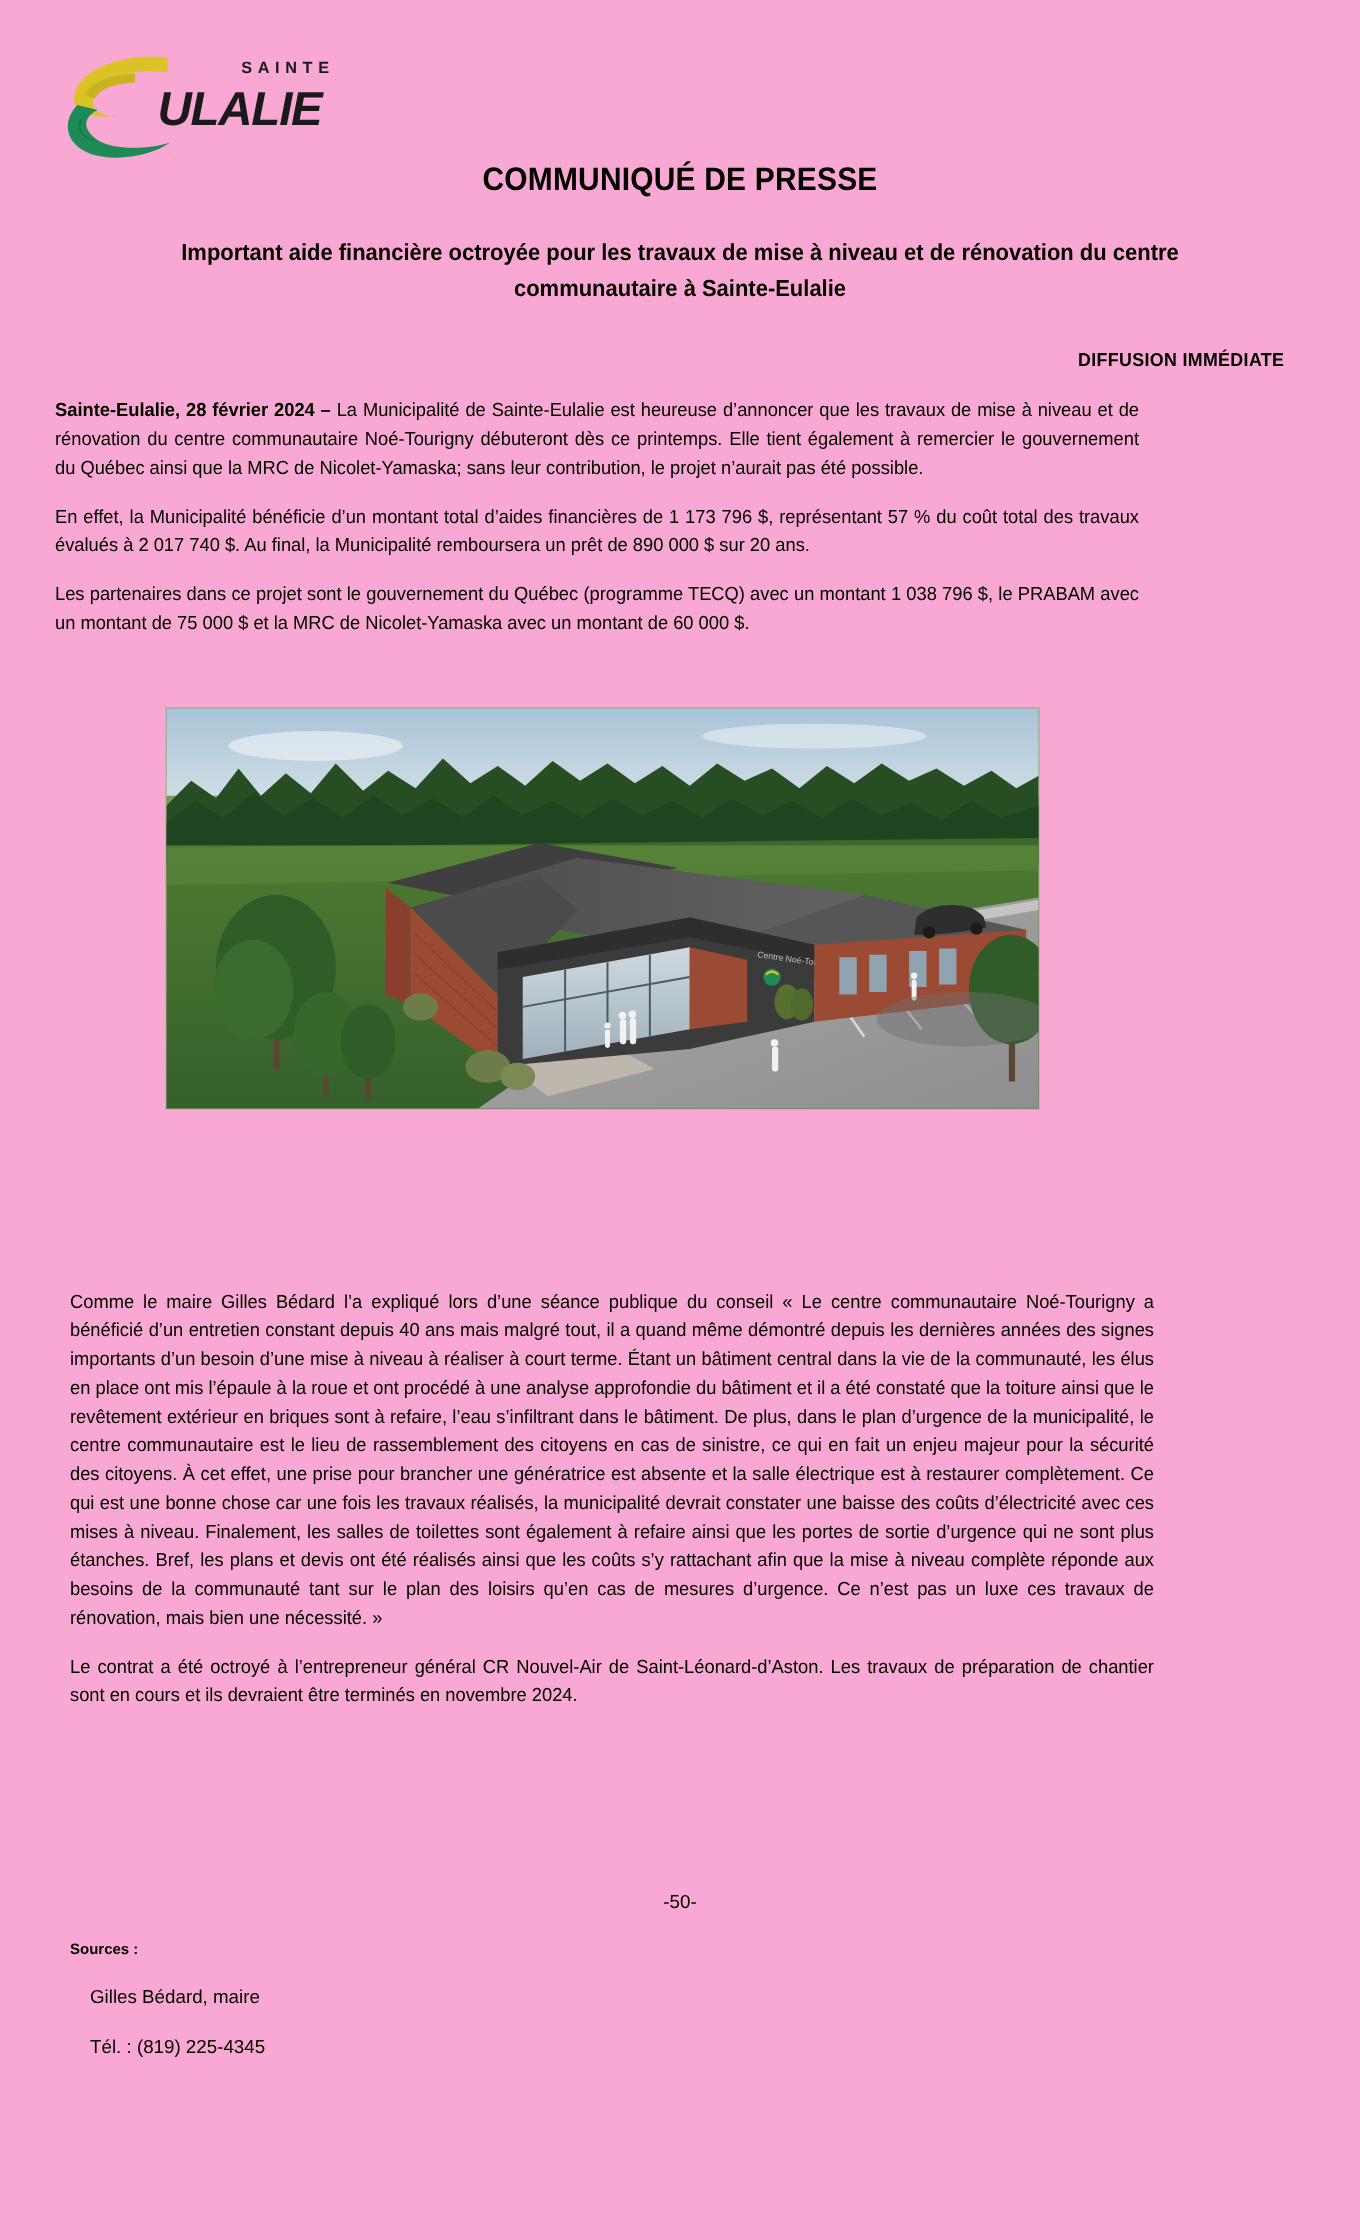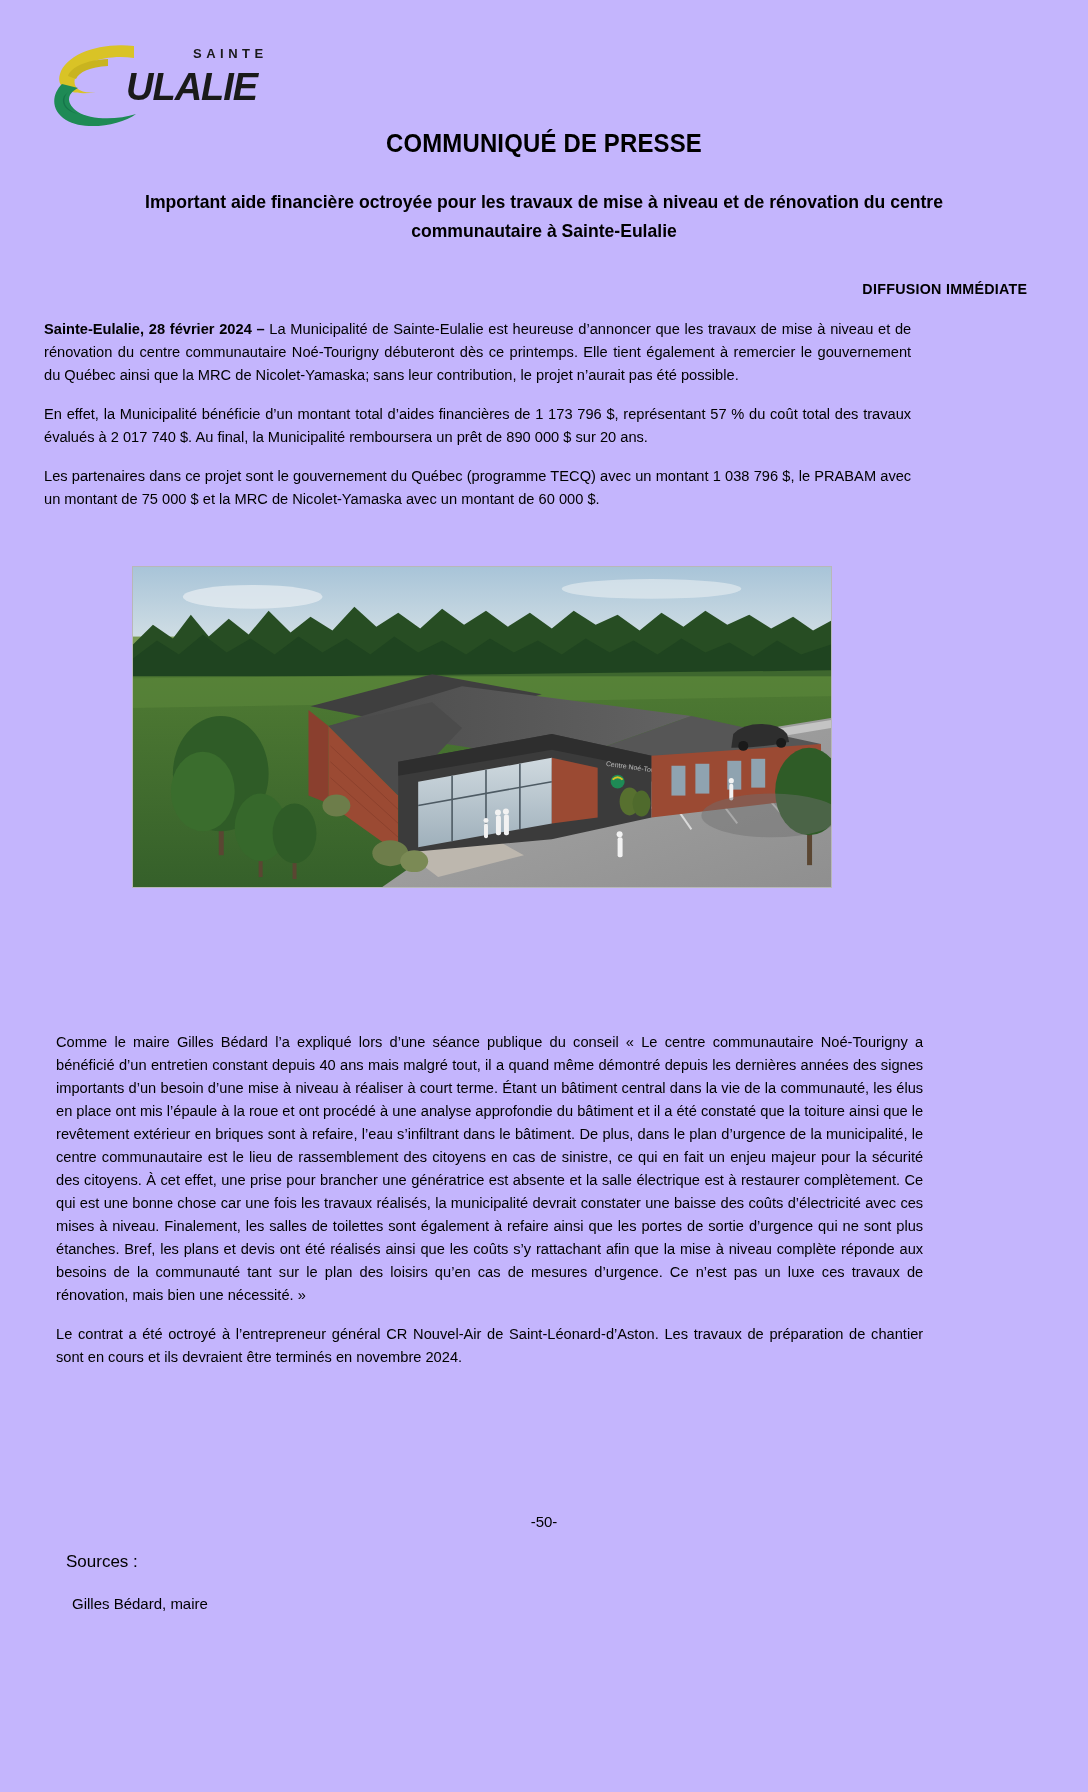--- a/index.html
+++ b/index.html
@@ -15,21 +15,21 @@
     color: #000000;
     position: relative;
     overflow: hidden;
   }
 
   .page {
     width: 1088px;
     height: 1792px;
     padding: 0;
     position: relative;
-    background: #c4b5fd;
+    background: #f9a8d4;
   }
 
   
   .logo-block {
     position: absolute;
     left: 38px;
     top: 32px;
     width: 280px;
     height: 95px;
   }
@@ -118,22 +118,23 @@
     font-size: 15px;
   }
 
   .sources-wrap {
     position: absolute;
     left: 56px;
     top: 1552px;
     width: 600px;
   }
   .sources-label {
-    font-size: 17px;
-    margin: 0 0 20px 10px;
+    font-size: 12px;
+    margin: 0 0 20px 0;
+    font-weight: bold;
   }
   .sources-line {
     font-size: 15px;
     line-height: 1.58;
     margin: 16px;
   }
 </style>
 </head>
 <body>
 
@@ -312,15 +313,16 @@
   <div class="body-wrap-2">
     <p class="para just-full">Comme le maire Gilles Bédard l’a expliqué lors d’une séance publique du conseil « Le centre communautaire Noé-Tourigny a bénéficié d’un entretien constant depuis 40 ans mais malgré tout, il a quand même démontré depuis les dernières années des signes importants d’un besoin d’une mise à niveau à réaliser à court terme. Étant un bâtiment central dans la vie de la communauté, les élus en place ont mis l’épaule à la roue et ont procédé à une analyse approfondie du bâtiment et il a été constaté que la toiture ainsi que le revêtement extérieur en briques sont à refaire, l’eau s’infiltrant dans le bâtiment.  De plus, dans le plan d’urgence de la municipalité, le centre communautaire est le lieu de rassemblement des citoyens en cas de sinistre, ce qui en fait un enjeu majeur pour la sécurité des citoyens.  À cet effet, une prise pour brancher une génératrice est absente et la salle électrique est à restaurer complètement.  Ce qui est une bonne chose car une fois les travaux réalisés, la municipalité devrait constater une baisse des coûts d’électricité avec ces mises à niveau.  Finalement, les salles de toilettes sont également à refaire ainsi que les portes de sortie d’urgence qui ne sont plus étanches. Bref, les plans et devis ont été réalisés ainsi que les coûts s’y rattachant afin que la mise à niveau complète réponde aux besoins de la communauté tant sur le plan des loisirs qu’en cas de mesures d’urgence. Ce n’est pas un luxe ces travaux de rénovation, mais bien une nécessité. »</p>
     <p class="para just-full">Le contrat a été octroyé à l’entrepreneur général CR Nouvel-Air de Saint-Léonard-d’Aston.  Les travaux de préparation de chantier sont en cours et ils devraient être terminés en novembre 2024.</p>
   </div>
 
   <div class="end-mark">-50-</div>
 
   <div class="sources-wrap">
     <p class="sources-label">Sources :</p>
     <p class="sources-line">Gilles Bédard, maire</p>
+    <p class="sources-line">Tél. : (819) 225-4345</p>
   </div>
 
 </div>
 
 </body></html>

